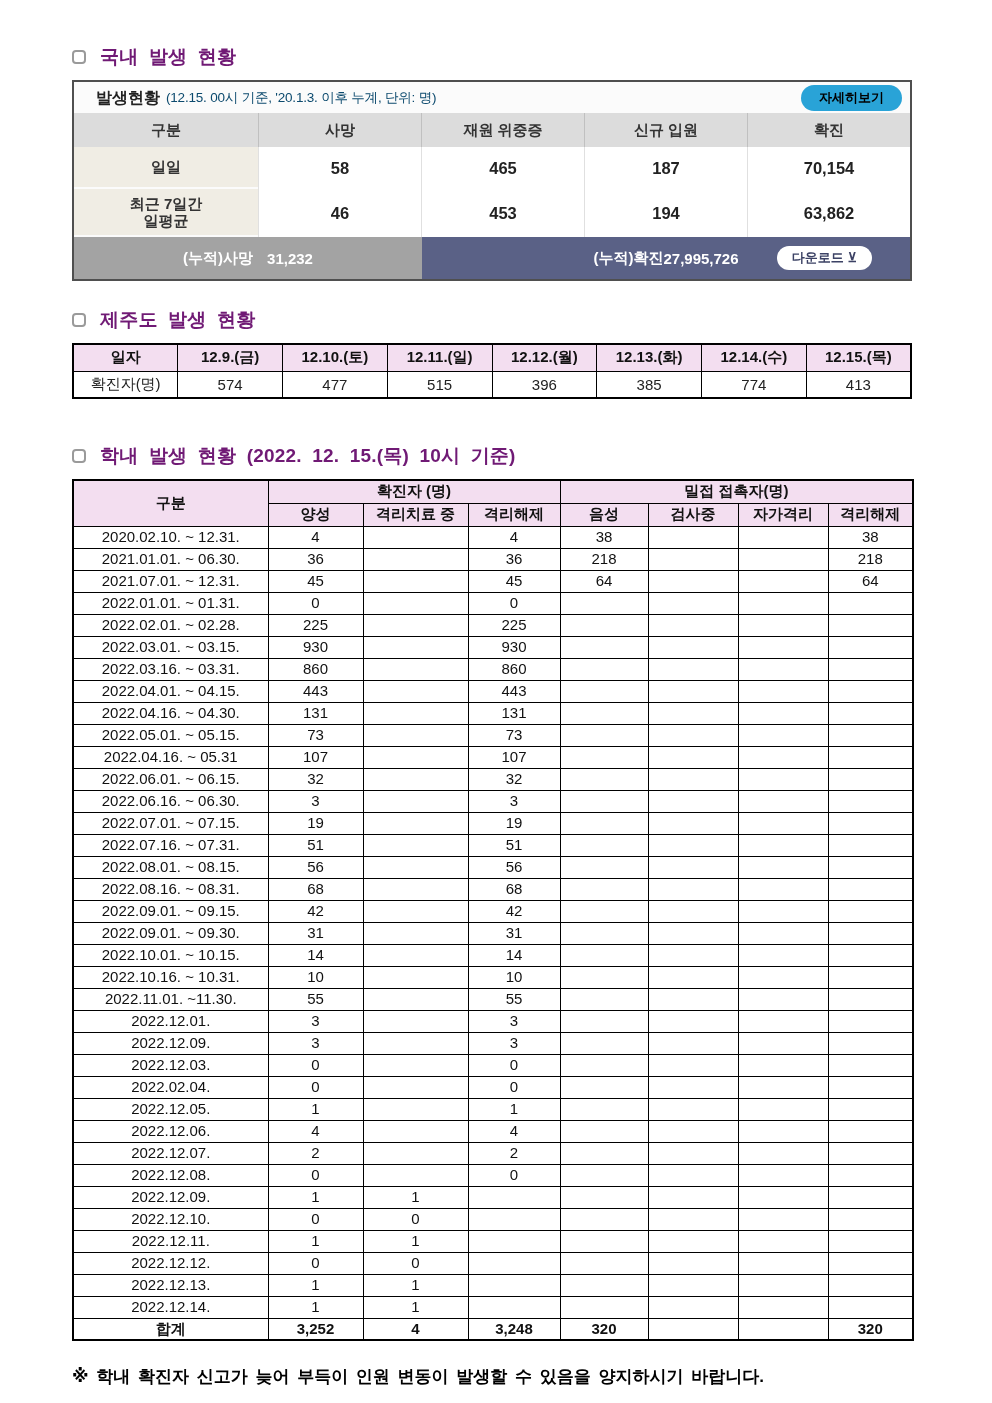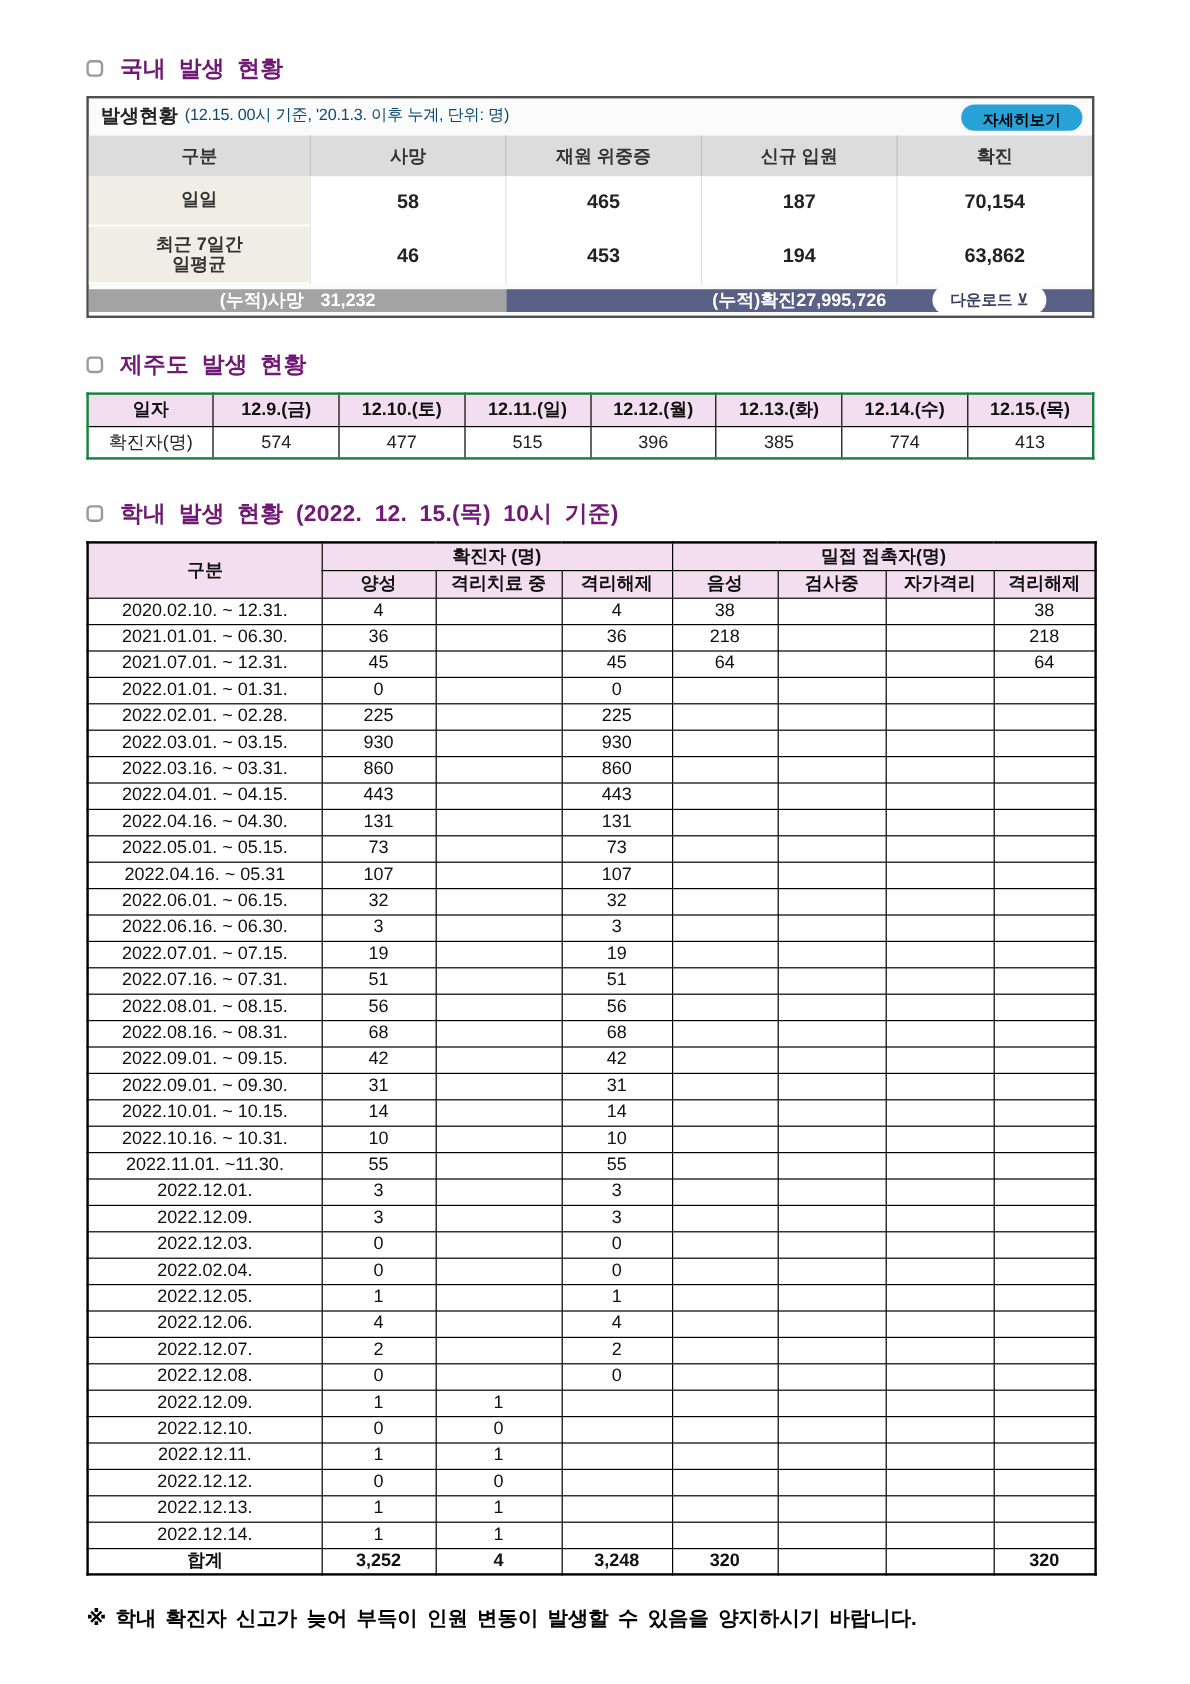--- a/index.html
+++ b/index.html
@@ -18,21 +18,21 @@
     width: 14px; height: 14px; border: 2px solid #9a9a9a; border-radius: 4px;
     display: inline-block; margin-right: 14px; flex: 0 0 auto; background: #fff;
   }
   .section-title h2 { font-size: 19px; font-weight: bold; color: #701a75; word-spacing: 5px; letter-spacing: 0.2px; }
 
   
   .domestic-card {
     width: 840px; border: 2px solid #4f4f4f; background: #fbfbfb; margin-bottom: 26px;
   }
   .domestic-head {
-    display: flex; padding: 5px 8px 4px 10px; height: 31px;
+    display: flex; align-items: center; padding: 5px 8px 4px 10px; height: 31px; margin-left: 12px;
   }
   .domestic-head .hd-title { font-size: 16px; font-weight: bold; color: #222; margin-right: 6px; }
   .domestic-head .hd-note { font-size: 13.5px; color: #0c4a6e; letter-spacing: -0.2px; }
   .detail-btn {
     margin-left: auto; background: #29a3d7; color: #000000; font-weight: bold;
     font-size: 13px; border: none; border-radius: 13px; padding: 4px 18px; cursor: pointer;
   }
   .domestic-table { width: 100%; }
   .d-row { display: grid; grid-template-columns: 184px 1fr 1fr 1fr 1fr; }
   .d-cell { display: flex; align-items: center; justify-content: center; text-align: center; }
@@ -41,37 +41,37 @@
   }
   .d-head .d-cell + .d-cell { border-left: 1px solid #c0c0c0; }
   .d-body .d-cell { background: #fff; font-size: 16.5px; font-weight: bold; color: #222; }
   .d-body .d-cell.lab {
     background: #f0ede4; font-size: 15px; color: #333; border-bottom: 2px solid #fbfbfb;
     line-height: 1.15; white-space: pre-line;
   }
   .d-body .d-cell + .d-cell { border-left: 1px solid #e0e0e0; }
   .d-row.r1 .d-cell { height: 42px; }
   .d-row.r2 .d-cell { height: 48px; }
-  .domestic-footer { display: flex; height: 26px; align-items: center; }
+  .domestic-footer { display: flex; height: 42px; }
   .df-left {
     width: 348px; background: #a3a3a3; color: #fff; font-weight: bold; font-size: 15px;
     display: flex; align-items: center; justify-content: center; gap: 14px;
   }
   .df-right {
     flex: 1; background: #5a6186; color: #fff; font-weight: bold; font-size: 15px;
     display: flex; align-items: center; justify-content: center; position: relative;
   }
   .download-btn {
     position: absolute; right: 38px; background: #fff; color: #3c4265; font-weight: bold;
     font-size: 13px; border: none; border-radius: 12px; padding: 3px 15px; cursor: pointer;
   }
 
   
   table.jeju {
-    width: 840px; border-collapse: collapse; border: 2px solid #15803d; margin-bottom: 32px;
+    width: 840px; border-collapse: collapse; border: 2px solid #000000; margin-bottom: 44px;
     table-layout: fixed;
   }
   table.jeju th, table.jeju td {
     border: 1px solid #000; text-align: center; height: 27px; font-size: 15px;
   }
   table.jeju th { background: #f3def0; font-weight: bold; }
   table.jeju td { background: #fff; font-weight: normal; color: #222; }
 
   
   table.school {

